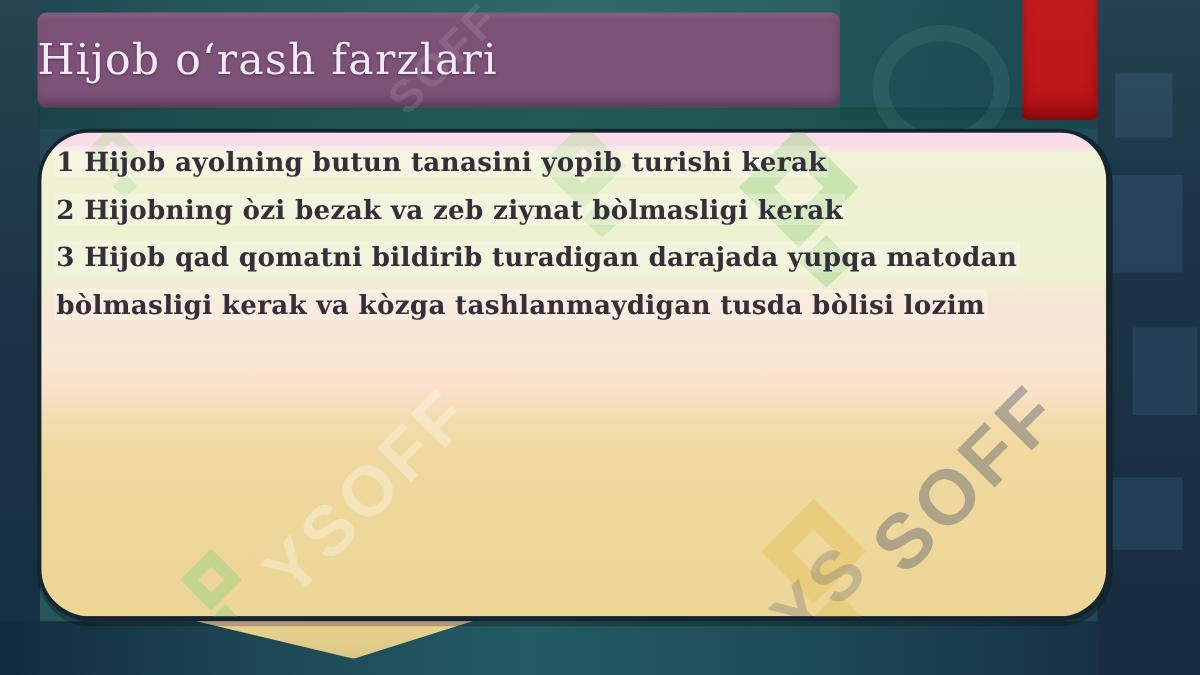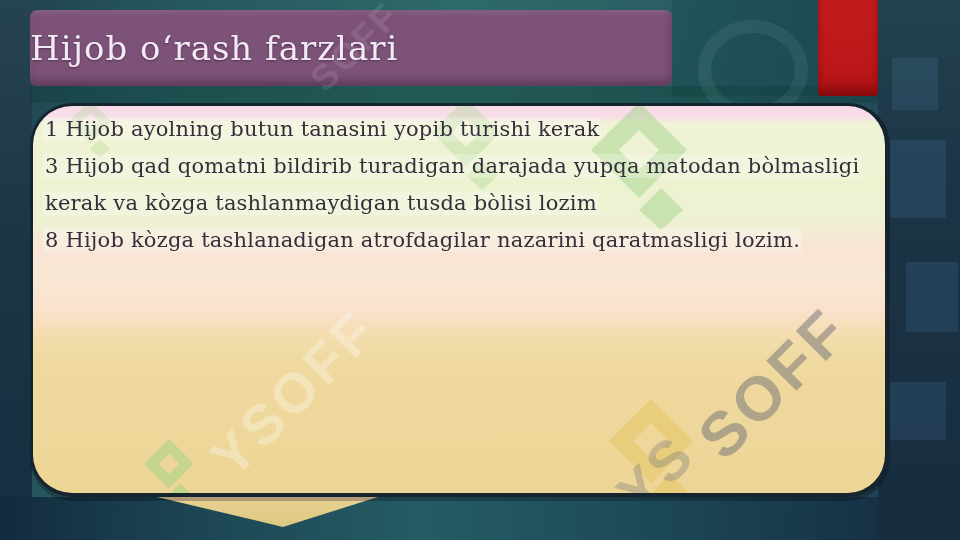--- a/index.html
+++ b/index.html
@@ -35,21 +35,21 @@
   
   .card{position:absolute;left:30px;top:103px;width:860px;height:394px;box-sizing:border-box;
     border:3px solid #15252f;border-right-width:5px;border-bottom-width:4px;border-radius:42px;
     overflow:hidden;z-index:3;box-shadow:0 4px 0 rgba(0,0,0,0.25);
     background:linear-gradient(180deg,
       #f8dce8 0%, #f8dce8 2.6%, #f0f3d6 4.5%, #edf2d1 20%, #eef2d3 29%,
       #f9e4d5 37%, #f8e7d4 45%, #fae1cb 53%, #f2dcab 60%, #efd99f 67%, #ecd595 100%);}
   .content{position:absolute;left:10px;top:5px;width:835px;z-index:5;
     font-size:21px;line-height:37px;letter-spacing:0.2px;color:#352e3b;}
   .content .line span{background:rgba(255,255,255,0.25);padding:0 2px;
-    -webkit-box-decoration-break:clone;box-decoration-break:clone;}
+    -webkit-box-decoration-break:clone;box-decoration-break:clone;font-weight:bold;}
   
   .chev{position:absolute;z-index:2;pointer-events:none;}
   .chev svg{width:100%;height:100%;}
   
   .wm{position:absolute;display:flex;align-items:center;justify-content:center;
     font-family:"Liberation Sans",sans-serif;font-weight:bold;pointer-events:none;z-index:4;}
   .wm-soff{left:625px;top:192px;width:230px;height:170px;transform:rotate(-45deg);
     font-size:62px;letter-spacing:4px;color:rgba(110,112,118,0.5);}
   .wm-ys{left:562px;top:297px;width:120px;height:140px;transform:rotate(-45deg);
     font-size:56px;letter-spacing:3px;color:rgba(110,112,118,0.32);}
@@ -116,20 +116,20 @@
           <path d="M70 86 L92 108 L70 128 L48 108 Z"></path>
         </svg>
     </div>
 
     <div class="wm wm-soff">SOFF</div>
     <div class="wm wm-ys">YS</div>
     <div class="wm wm-ysoff-light">YSOFF</div>
 
     <div class="content">
       <div class="line"><span>1 Hijob ayolning butun tanasini yopib turishi kerak</span></div>
+      <div class="line"><span>2 Hijobning òzi bezak va zeb ziynat bòlmasligi kerak</span></div>
       <div class="line"><span>3 Hijob qad qomatni bildirib turadigan darajada yupqa matodan bòlmasligi kerak va kòzga tashlanmaydigan tusda bòlisi lozim</span></div>
-      <div class="line"><span>8 Hijob kòzga tashlanadigan atrofdagilar nazarini qaratmasligi lozim.</span></div>
     </div>
   </div>
 
   <div class="tail"></div>
 
 </div>
 
 </body></html>

